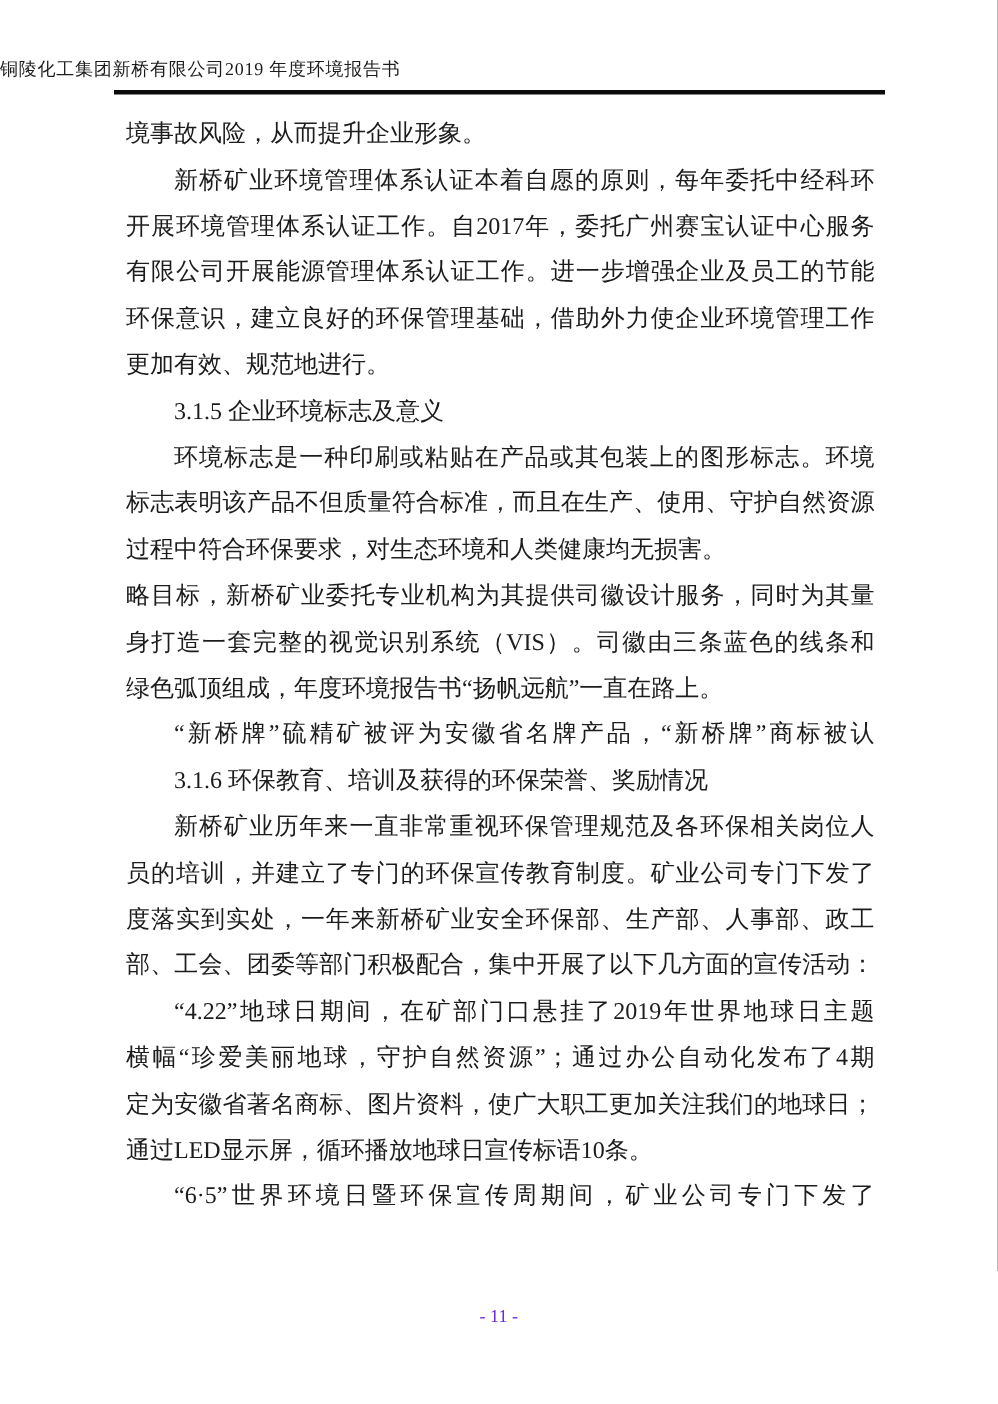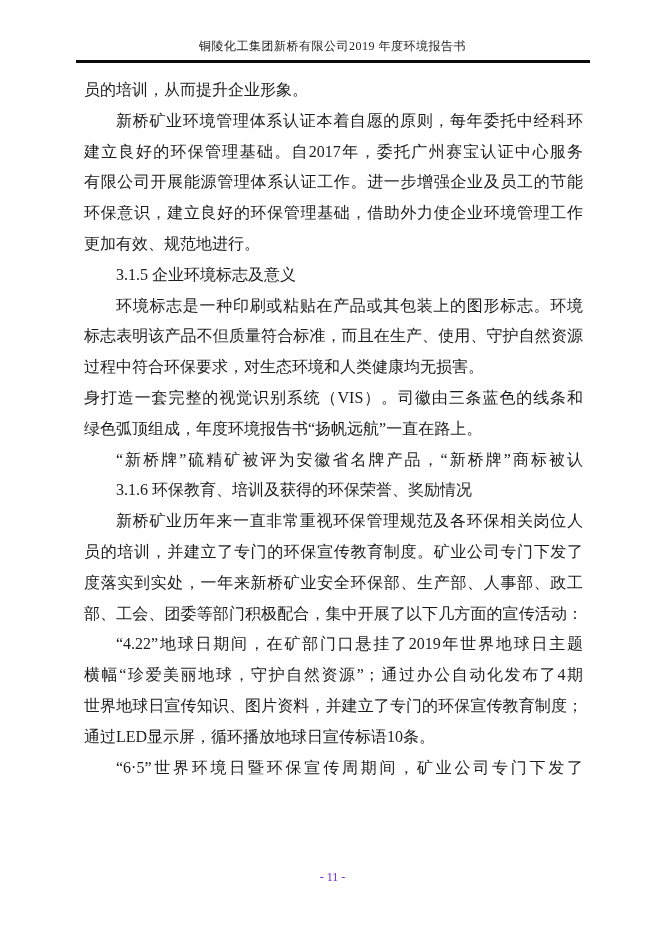--- a/index.html
+++ b/index.html
@@ -12,21 +12,21 @@
     background: #ffffff;
     font-family: "Liberation Serif", "DejaVu Serif", serif;
     color: #1c1c1c;
     overflow: hidden;
   }
   .page-header {
     position: absolute;
     top: 38px;
     left: 0;
     width: 100%;
-    text-align: center;
+    text-align: left;
     font-size: 12px;
     letter-spacing: 0.5px;
     color: #1c1c1c;
   }
   .header-rule {
     position: absolute;
     top: 60px;
     left: 76px;
     width: 514px;
     height: 0;
@@ -62,40 +62,41 @@
 </head>
 <body>
 
 <div class="page">
 
   <div class="page-header">铜陵化工集团新桥有限公司2019 年度环境报告书</div>
 
   <div class="header-rule"></div>
 
   <div class="body-text">
-      <div class="line last">员的培训，从而提升企业形象。</div>
+      <div class="line last">境事故风险，从而提升企业形象。</div>
       <div class="line indent">新桥矿业环境管理体系认证本着自愿的原则，每年委托中经科环</div>
-      <div class="line">建立良好的环保管理基础。自2017年，委托广州赛宝认证中心服务</div>
+      <div class="line">开展环境管理体系认证工作。自2017年，委托广州赛宝认证中心服务</div>
       <div class="line">有限公司开展能源管理体系认证工作。进一步增强企业及员工的节能</div>
       <div class="line">环保意识，建立良好的环保管理基础，借助外力使企业环境管理工作</div>
       <div class="line last">更加有效、规范地进行。</div>
       <div class="line indent last">3.1.5 企业环境标志及意义</div>
       <div class="line indent">环境标志是一种印刷或粘贴在产品或其包装上的图形标志。环境</div>
       <div class="line">标志表明该产品不但质量符合标准，而且在生产、使用、守护自然资源</div>
       <div class="line last">过程中符合环保要求，对生态环境和人类健康均无损害。</div>
+      <div class="line">略目标，新桥矿业委托专业机构为其提供司徽设计服务，同时为其量</div>
       <div class="line">身打造一套完整的视觉识别系统（VIS）。司徽由三条蓝色的线条和</div>
       <div class="line last">绿色弧顶组成，年度环境报告书“扬帆远航”一直在路上。</div>
       <div class="line indent">“新桥牌”硫精矿被评为安徽省名牌产品，“新桥牌”商标被认</div>
       <div class="line indent last">3.1.6 环保教育、培训及获得的环保荣誉、奖励情况</div>
       <div class="line indent">新桥矿业历年来一直非常重视环保管理规范及各环保相关岗位人</div>
       <div class="line">员的培训，并建立了专门的环保宣传教育制度。矿业公司专门下发了</div>
       <div class="line">度落实到实处，一年来新桥矿业安全环保部、生产部、人事部、政工</div>
       <div class="line">部、工会、团委等部门积极配合，集中开展了以下几方面的宣传活动：</div>
       <div class="line indent">“4.22”地球日期间，在矿部门口悬挂了2019年世界地球日主题</div>
       <div class="line">横幅“珍爱美丽地球，守护自然资源”；通过办公自动化发布了4期</div>
-      <div class="line">世界地球日宣传知识、图片资料，并建立了专门的环保宣传教育制度；</div>
+      <div class="line">定为安徽省著名商标、图片资料，使广大职工更加关注我们的地球日；</div>
       <div class="line last">通过LED显示屏，循环播放地球日宣传标语10条。</div>
       <div class="line indent">“6·5”世界环境日暨环保宣传周期间，矿业公司专门下发了</div>
     </div>
 
   <div class="page-footer">- 11 -</div>
 
 </div>
 
 </body></html>

